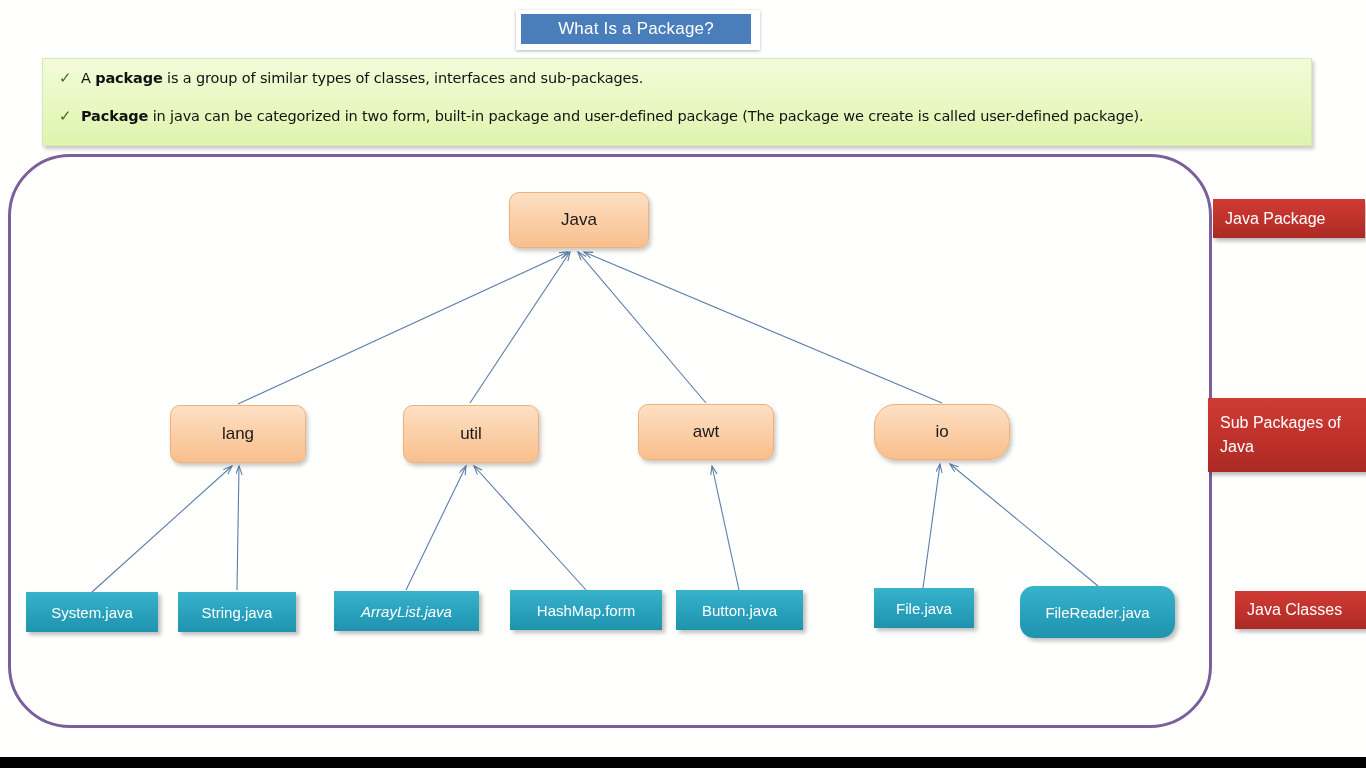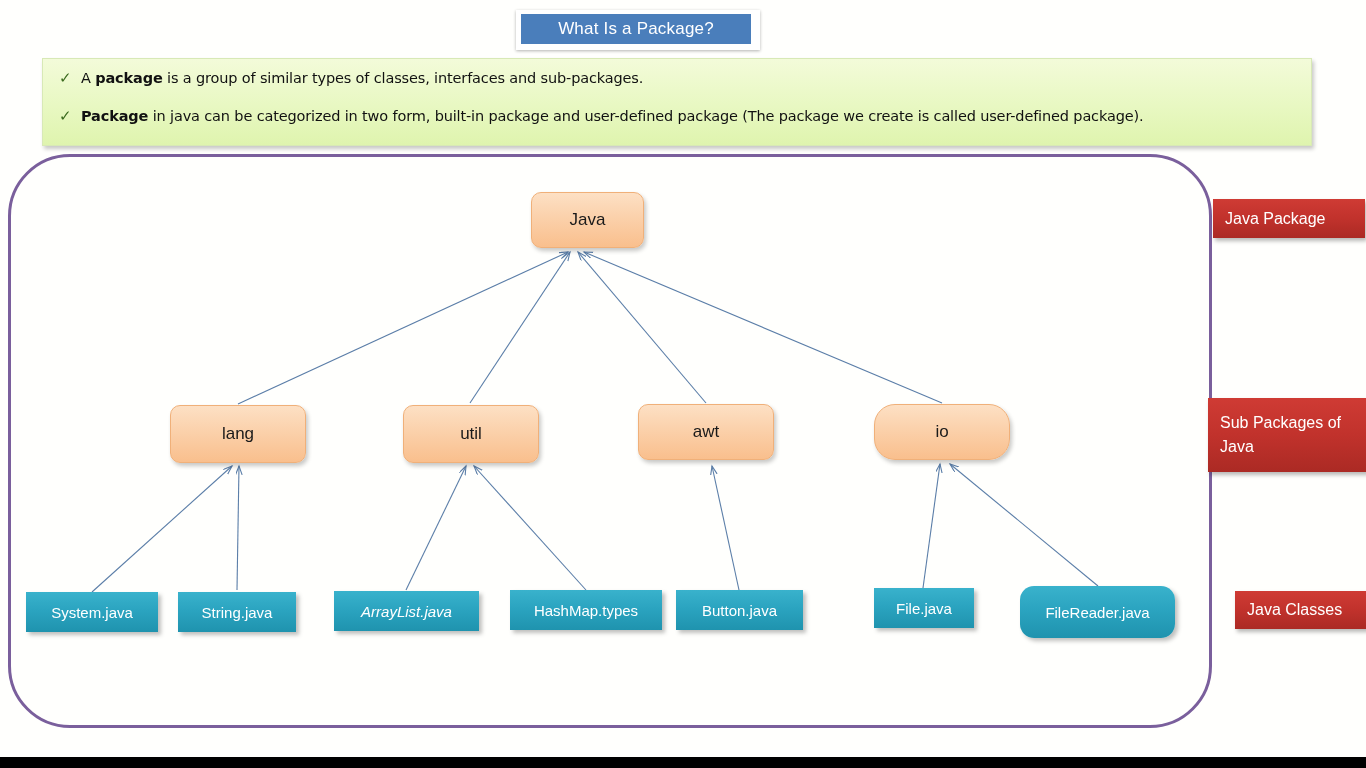--- a/index.html
+++ b/index.html
@@ -146,21 +146,21 @@
       <path d="M406,590 L466,466"></path>
       <path d="M586,590 L474,466"></path>
 
       <path d="M739,590 L712,466"></path>
 
       <path d="M923,588 L940,464"></path>
       <path d="M1098,586 L950,464"></path>
     </g>
   </svg>
 
-  <div class="node pkg" style="left:531px;top:192px;width:113px;height:56px;">
+  <div class="node pkg" style="left:509px;top:192px;width:140px;height:56px;">
     <span>Java</span>
   </div>
 
   <div class="node pkg" style="left:170px;top:405px;width:136px;height:58px;">
     <span>lang</span>
   </div>
   <div class="node pkg" style="left:403px;top:405px;width:136px;height:58px;">
     <span>util</span>
   </div>
   <div class="node pkg" style="left:638px;top:404px;width:136px;height:56px;">
@@ -173,21 +173,21 @@
   <div class="node cls" style="left:26px;top:592px;width:132px;height:40px;">
     <span>System.java</span>
   </div>
   <div class="node cls" style="left:178px;top:592px;width:118px;height:40px;">
     <span>String.java</span>
   </div>
   <div class="node cls" style="left:334px;top:591px;width:145px;height:40px;font-style:italic;">
     <span>ArrayList.java</span>
   </div>
   <div class="node cls" style="left:510px;top:590px;width:152px;height:40px;">
-    <span>HashMap.types</span>
+    <span>HashMap.form</span>
   </div>
   <div class="node cls" style="left:676px;top:590px;width:127px;height:40px;">
     <span>Button.java</span>
   </div>
   <div class="node cls" style="left:874px;top:588px;width:100px;height:40px;">
     <span>File.java</span>
   </div>
   <div class="node cls" style="left:1020px;top:586px;width:155px;height:52px;border-radius:14px;">
     <span>FileReader.java</span>
   </div>

